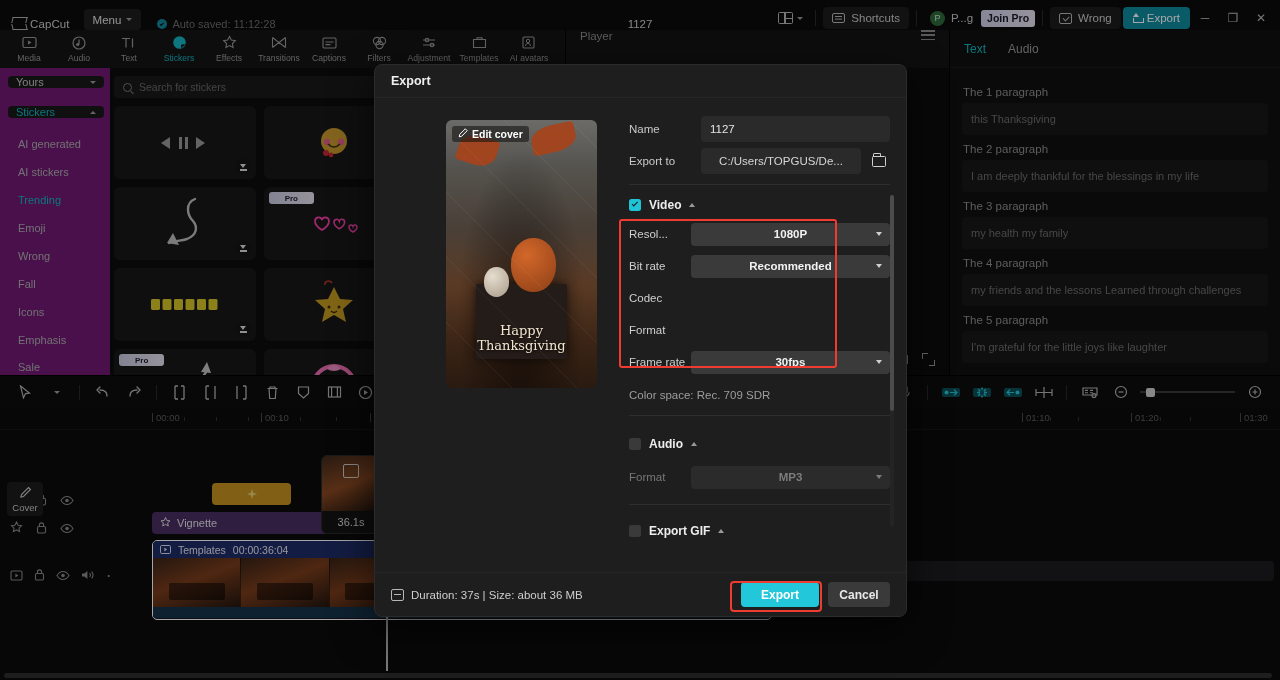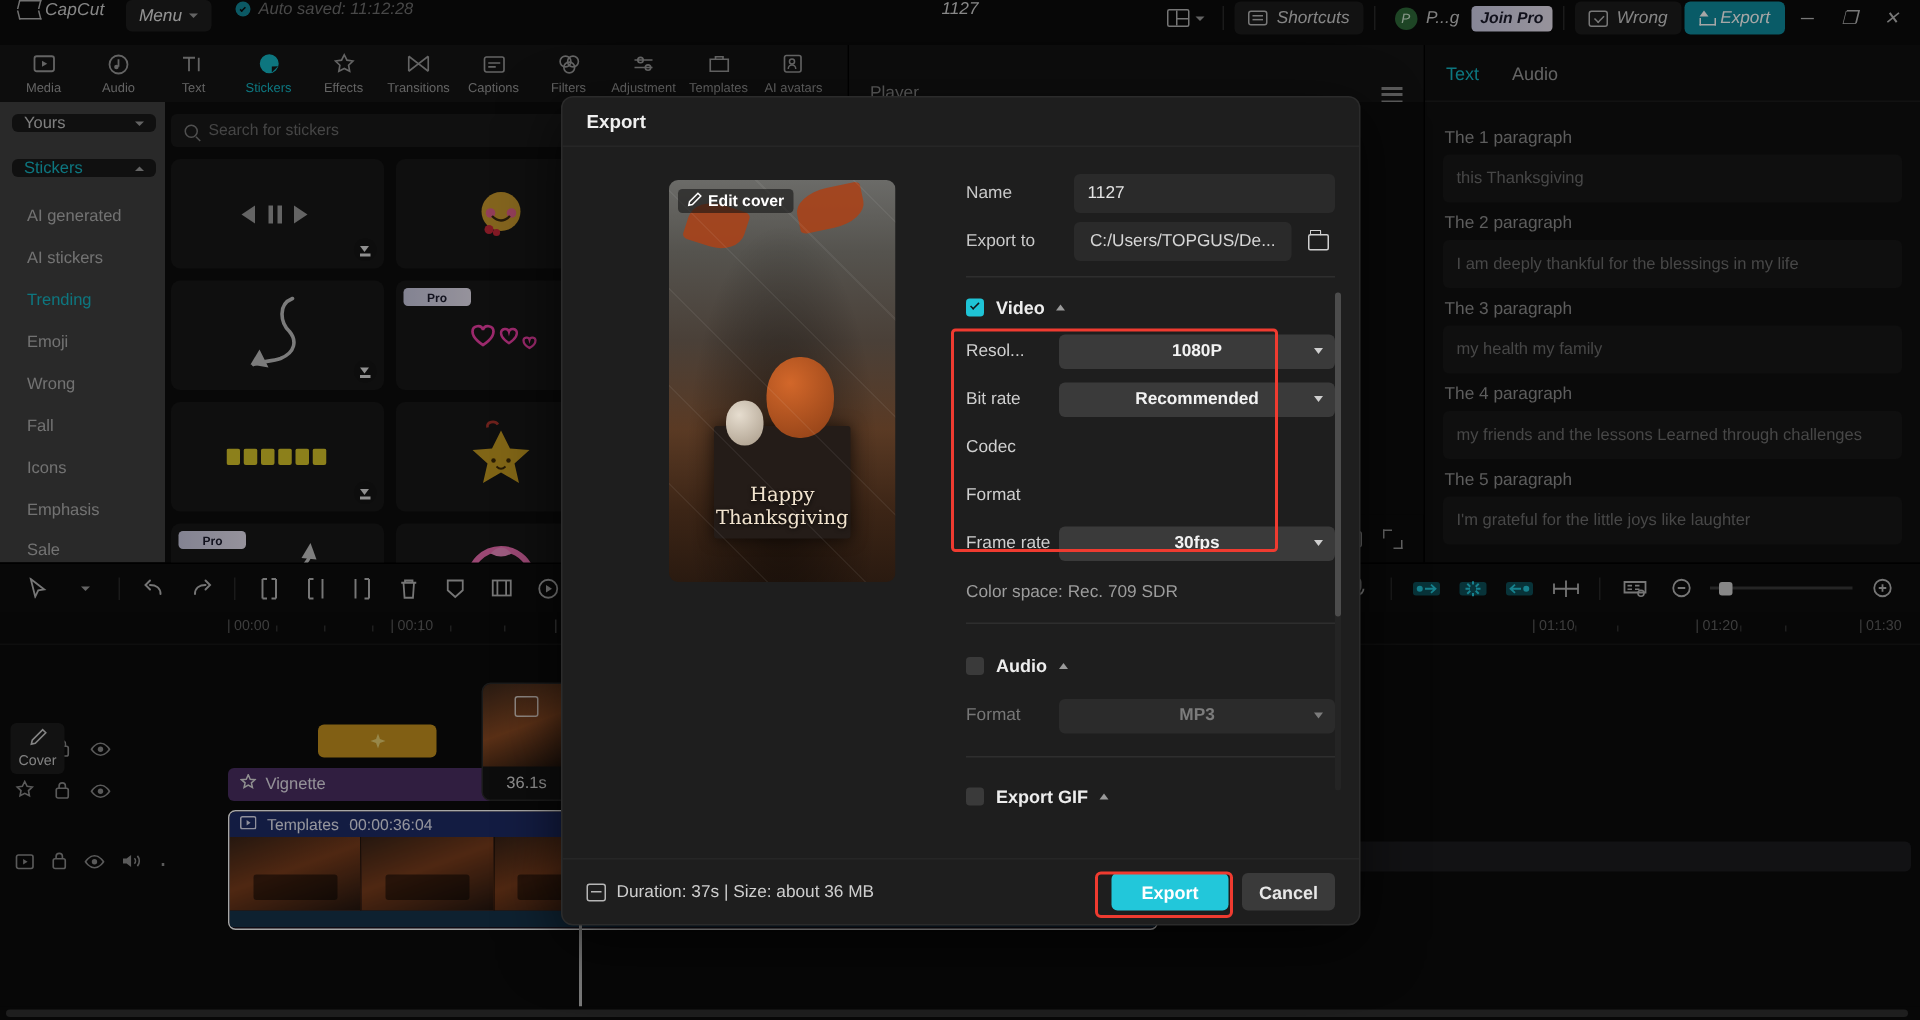--- a/index.html
+++ b/index.html
@@ -9,22 +9,22 @@
     font-family: "Liberation Sans", sans-serif;
     color: #d8d8d8;
     overflow: hidden;
     position: relative;
     -webkit-font-smoothing: antialiased;
   }
   .app { width: 1280px; height: 680px; position: relative; display: flex; flex-direction: column; background:#0d0d0d; }
 
   
   .titlebar {
-    height: 30px; background: #0b0b0b; display: flex; align-items: flex-start;
-    padding: 0 6px; flex: 0 0 30px; position: relative; z-index: 5; font-style: italic;
+    height: 30px; background: #0b0b0b; display: flex; align-items: flex-end;
+    padding: 0 6px; flex: 0 0 30px; position: relative; z-index: 5;
   }
   .logo { display:flex; align-items:center; gap:5px; padding-left:6px; }
   .logo-mark { width:13px; height:13px; position:relative; opacity:.85; }
   .logo-mark:before, .logo-mark:after {
     content:""; position:absolute; left:0; width:13px; height:5px; border:1.2px solid #cfcfcf;
   }
   .logo-mark:before { top:0; border-bottom:none; transform: skewX(-14deg);}
   .logo-mark:after { bottom:0; border-top:none; transform: skewX(14deg);}
   .logo-text { font-size: 11.5px; color:#cfcfcf; letter-spacing:.1px;}
   .menu-btn {
@@ -65,39 +65,39 @@
   .mainrow { display:flex; flex:1; min-height:0; }
 
   
   .leftpanel { width:566px; display:flex; flex-direction:column; background:#0d0d0d; border-right:1px solid #000; }
   .navbar { height:38px; display:flex; align-items:center; gap:0; background:#141414; padding-left:4px; border-radius:0 0 0 0; }
   .navitem { width:50px; height:38px; display:flex;flex-direction:column;align-items:center;justify-content:center;gap:3px; color:#9a9a9a; font-size:8.6px;}
   .navitem.active { color:#14b6c4; }
   .nav-ic { height:15px; display:flex;align-items:center;justify-content:center; }
   .navlabel { white-space:nowrap; }
   .panelbody { flex:1; display:flex; min-height:0; background:#0d0d0d; }
-  .catcol { width:110px; padding:8px 6px 0 8px; display:flex; flex-direction:column; gap:13px; background:#404040;}
+  .catcol { width:110px; padding:8px 6px 0 8px; display:flex; flex-direction:column; gap:13px; background:#701a75;}
   .catbtn { height:22px; border-radius:4px; background:#1a1a1a; display:flex;align-items:center;justify-content:space-between;padding:0 8px; font-size:11px; color:#c4c4c4;margin-bottom:5px;}
   .catbtn.sel { color:#14b6c4; }
   .catitem { height:27px; display:flex;align-items:center;padding-left:10px;font-size:11px;color:#b0b0b0; }
   .catitem.act { color:#14b6c4; }
   .gridcol { flex:1; padding:8px 10px 0 4px; overflow:hidden; }
   .searchbox{height:22px;border-radius:4px;background:#1a1a1a;display:flex;align-items:center;gap:7px;padding:0 9px;font-size:10.5px;color:#6a6a6a;margin-bottom:8px;}
   .mag{width:9px;height:9px;border:1.2px solid #7a7a7a;border-radius:50%;position:relative;flex:none;}
   .mag:after{content:"";position:absolute;right:-3px;bottom:-2.4px;width:4px;height:1.2px;background:#7a7a7a;transform:rotate(45deg);}
   .stgrid{display:grid;grid-template-columns:repeat(3,1fr);gap:8px;}
   .stcell{height:73px;border-radius:6px;background:#171717;position:relative;overflow:hidden;display:flex;align-items:center;justify-content:center;}
   .probadge{position:absolute;left:5px;top:5px;height:12px;padding:0 16px;border-radius:3px;background:linear-gradient(90deg,#c9c9e0,#e6e1ef);color:#1d1d2e;font-size:8px;font-weight:bold;display:flex;align-items:center;z-index:3;}
   .dlbadge{position:absolute;right:5px;bottom:5px;width:15px;height:15px;border-radius:50%;background:rgba(20,20,20,.75);display:flex;align-items:center;justify-content:center;}
   .dlbadge:before{content:"";width:0;height:0;border-left:3px solid transparent;border-right:3px solid transparent;border-top:4px solid #ddd;margin-top:-2px;}
   .dlbadge:after{content:"";position:absolute;bottom:3.4px;width:7px;height:1.2px;background:#ddd;}
 
   
   .playerpanel{flex:1;display:flex;flex-direction:column;background:#0d0d0d;border-right:1px solid #000;}
-  .phead{height:38px;display:flex;align-items:flex-end;justify-content:space-between;padding:0 14px;background:#141414;font-size:11.5px;color:#8d8d8d;}
+  .phead{height:38px;display:flex;align-items:flex-start;justify-content:space-between;padding:0 14px;background:#141414;font-size:11.5px;color:#8d8d8d;}
   .hamb{width:14px;height:10px;display:flex;flex-direction:column;justify-content:space-between;}
   .hamb i{display:block;height:1.5px;background:#8a8a8a;}
   .pstage{flex:1;background:#0d0d0d;position:relative;}
   .pfoot{height:32px;display:flex;align-items:center;justify-content:flex-end;gap:14px;padding:0 14px;}
   .snap-ic{width:13px;height:11px;border:1.3px solid #9a9a9a;border-radius:2px;display:flex;align-items:center;justify-content:center;}
   .snap-ic i{width:4px;height:4px;border:1.2px solid #9a9a9a;border-radius:50%;}
   .fs-ic{width:13px;height:13px;position:relative;}
   .fs-ic:before,.fs-ic:after{content:"";position:absolute;width:5px;height:5px;}
   .fs-ic:before{left:0;top:0;border-left:1.4px solid #9a9a9a;border-top:1.4px solid #9a9a9a;}
   .fs-ic:after{right:0;bottom:0;border-right:1.4px solid #9a9a9a;border-bottom:1.4px solid #9a9a9a;}
@@ -159,21 +159,21 @@
       radial-gradient(ellipse at 50% 74%, rgba(0,0,0,.55), transparent 60%),
       linear-gradient(180deg,#6b6b68 0%,#55534e 18%,#4a4038 40%,#5a3a24 62%,#3c2516 82%,#2a1a10 100%);
   }
   .cover-leaf{position:absolute;border-radius:50% 10% 50% 10%;background:#a8421a;opacity:.9;}
   .cover-box{position:absolute;left:20%;right:20%;bottom:11%;height:28%;background:#241c18;border-radius:2px;box-shadow:0 0 10px rgba(0,0,0,.6);}
   .cover-pump{position:absolute;left:43%;bottom:36%;width:30%;height:20%;border-radius:48%;background:radial-gradient(circle at 35% 32%,#d2672a,#8d3f16);}
   .cover-pump2{position:absolute;left:25%;bottom:34%;width:17%;height:11%;border-radius:48%;background:radial-gradient(circle at 35% 32%,#e6ddcf,#a89a88);}
   .cover-txt{position:absolute;left:0;right:0;bottom:13%;text-align:center;color:#f2e4cf;font-size:13px;line-height:15px;font-family:"DejaVu Serif",serif;text-shadow:0 1px 3px rgba(0,0,0,.8);}
   .editcover{position:absolute;left:6px;top:6px;height:16px;padding:0 6px;border-radius:3px;background:rgba(20,20,20,.6);display:flex;align-items:center;gap:4px;font-size:10.5px;color:#fff;font-weight:bold;z-index:4;}
   .wm{position:absolute;inset:0;background:repeating-linear-gradient(45deg, rgba(255,255,255,.055) 0 1px, transparent 1px 46px);}
-  .form{flex:1;margin-left:47px;position:relative;}
+  .form{flex:1;margin-left:32px;position:relative;}
   .frow{display:flex;align-items:center;height:26px;margin-bottom:6px;}
   .flabel{width:72px;font-size:11.5px;color:#c9c9c9;}
   .finput{flex:1;height:26px;border-radius:4px;background:#2a2a2a;display:flex;align-items:center;padding:0 9px;font-size:11.5px;color:#e4e4e4;}
   .fpath{flex:1;height:26px;border-radius:4px;background:#2a2a2a;display:flex;align-items:center;justify-content:center;padding:0 9px;font-size:11.5px;color:#d6d6d6;}
   .folderbtn{width:23px;height:23px;margin-left:6px;display:flex;align-items:center;justify-content:center;}
   .folder-ic{width:14px;height:11px;border:1.3px solid #cfcfcf;border-radius:1.5px;position:relative;}
   .folder-ic:before{content:"";position:absolute;left:0;top:-3.3px;width:6px;height:3px;border:1.3px solid #cfcfcf;border-bottom:none;border-radius:1.5px 1.5px 0 0;}
   .divider{height:1px;background:#2e2e2e;margin:10px 0 0 0;}
   .scrollwrap{position:relative;margin-top:10px;height:332px;}
   .secthead{display:flex;align-items:center;gap:8px;height:20px;}

